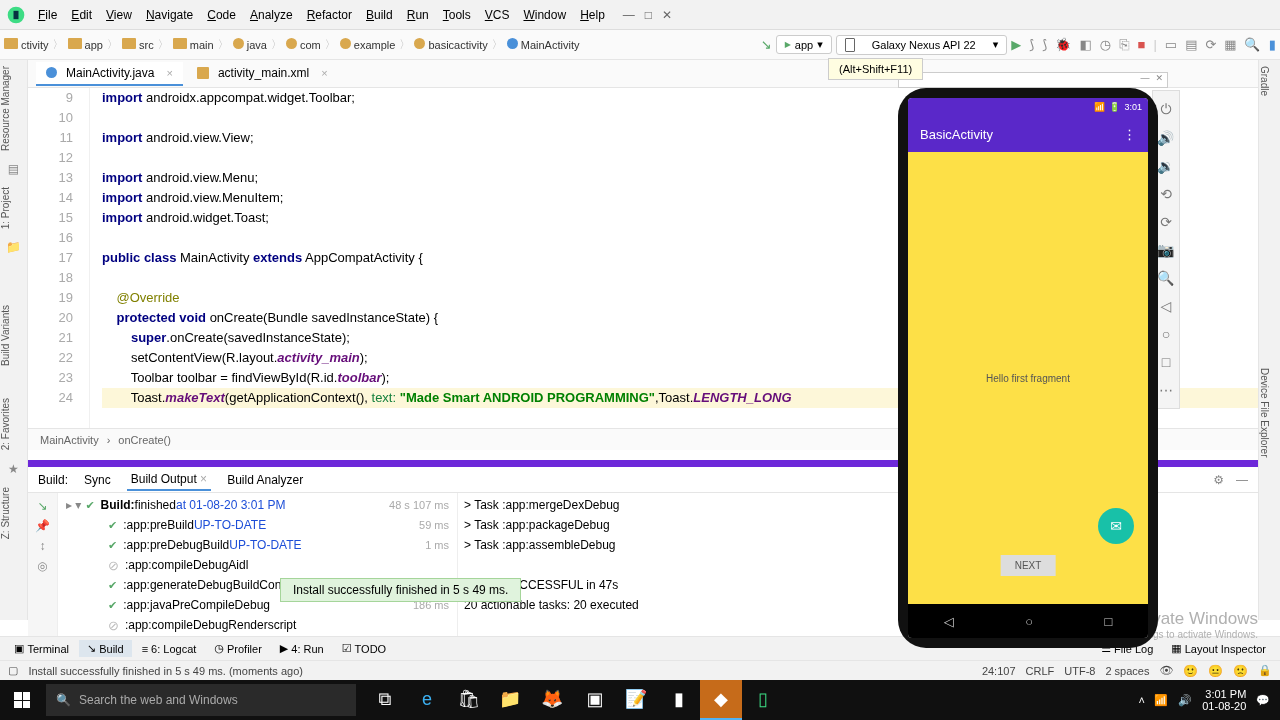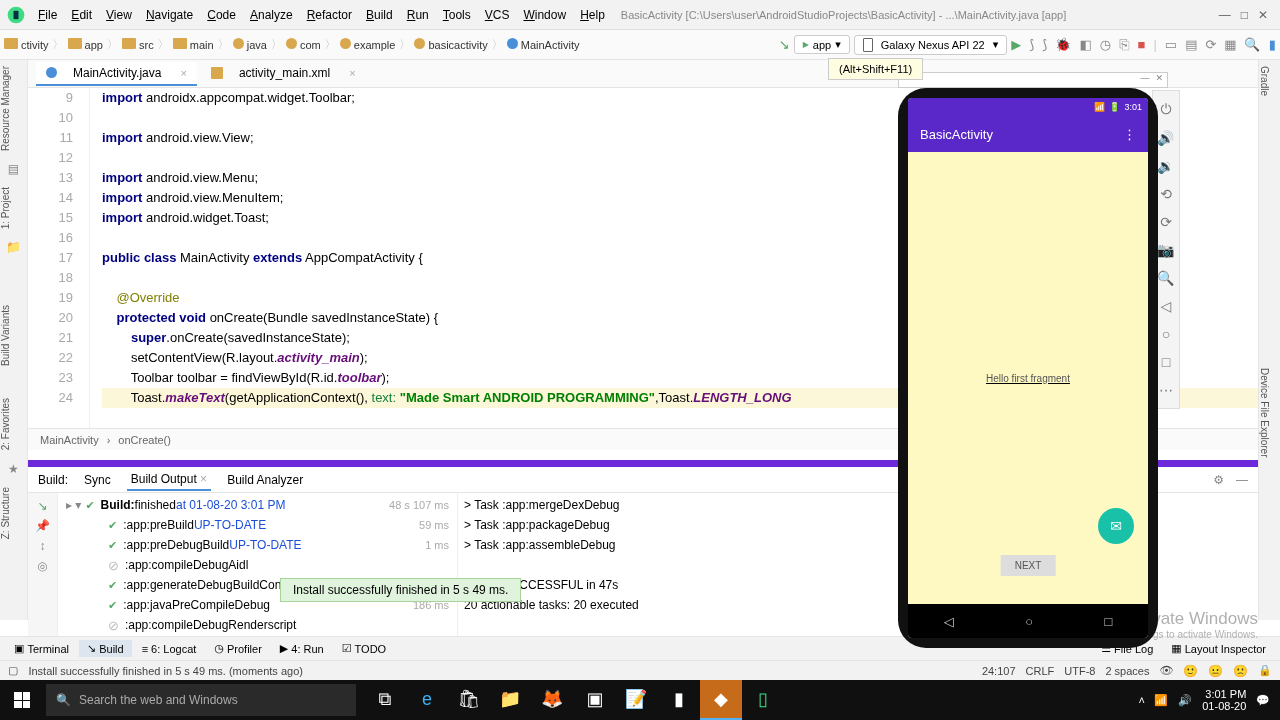--- a/index.html
+++ b/index.html
@@ -17,38 +17,38 @@
 
 .toolbar-row { height: 30px; display: flex; align-items: center; background: #fafafa; border-bottom: 1px solid #e5e5e5; padding: 0 4px; gap: 4px; font-size: 11px; position: relative; }
 .crumb { display: flex; align-items: center; gap: 2px; color: #333; }
 .crumb .sep { color: #bbb; margin: 0 2px; }
 .crumb .folder-icon { width: 14px; height: 11px; background: #d9a84e; border-radius: 1px; display: inline-block; }
 .crumb .pkg-icon { width: 11px; height: 11px; border-radius: 50%; background: #d9a84e; display: inline-block; }
 .crumb .cls-icon { width: 11px; height: 11px; border-radius: 50%; background: #4a90d9; display: inline-block; }
 .toolbar-row .spacer { flex: 1; }
 .toolbar-row .run-config { padding: 2px 8px; border: 1px solid #ccc; border-radius: 3px; display: flex; align-items: center; gap: 4px; background: #fff; }
 .toolbar-row .run-config .tri { color: #59a869; font-size: 8px; }
-.toolbar-row .device-sel { padding: 2px 8px; border: 1px solid #ccc; border-radius: 3px; background: #fff; display:flex; align-items:center; gap:8px;}
+.toolbar-row .device-sel { padding: 2px 8px; border: 1px solid #ccc; border-radius: 3px; background: #fff; display:flex; align-items:center; gap:17px;}
 .toolbar-row .device-sel .dev-icon { width:10px; height:14px; border:1px solid #666; border-radius:1px;}
 .toolbar-row .tool-icons { display: flex; gap: 8px; align-items: center; color: #888; }
 .toolbar-row .tool-icons span { font-size: 13px; }
 .ti-green { color:#59a869; } .ti-red { color:#d9534f; }
 .hint-tip { position: absolute; top: 28px; left: 828px; background: #fffde1; border: 1px solid #ccc; padding: 4px 10px; font-size: 11px; z-index: 50; }
 
 
 .left-strip { position: absolute; left: 0; top: 60px; width: 28px; bottom: 60px; background: #f2f2f2; border-right: 1px solid #e5e5e5; }
 .left-strip .v-label { writing-mode: vertical-rl; transform: rotate(180deg); font-size: 10px; color: #555; padding: 6px 0; text-align: center; }
 .left-strip .ico { display:block; text-align:center; font-size:12px; padding: 5px 0; color:#888;}
 .right-strip { position: absolute; right: 0; top: 60px; width: 22px; bottom: 60px; background: #f2f2f2; border-left:1px solid #e5e5e5; }
 .right-strip .v-label { writing-mode: vertical-rl; font-size: 10px; color: #555; padding: 6px 0; text-align:center; }
 
 
 .editor-area { position: absolute; left: 28px; right: 22px; top: 60px; bottom: 230px; display: flex; flex-direction: column; }
 .file-tabs { height: 28px; display: flex; align-items: center; border-bottom: 1px solid #e5e5e5; padding-left: 8px; gap: 4px; background: #fafafa; }
-.file-tab { padding: 4px 10px; display: flex; align-items: center; gap: 16px; border-bottom: 2px solid transparent; font-size: 12px; }
+.file-tab { padding: 4px 10px; display: flex; align-items: center; gap: 9px; border-bottom: 2px solid transparent; font-size: 12px; }
 .file-tab.active { background: #fff; border-bottom-color: #4a90d9; }
 .file-tab .cls-icon { width: 11px; height: 11px; border-radius: 50%; background: #4a90d9;}
 .file-tab .xml-icon { width: 12px; height: 12px; background: #d9a84e; border-radius:1px;}
 .file-tab .close { color: #aaa; font-size: 11px; margin-left: 3px; }
 .editor-body { flex: 1; display: flex; overflow: hidden; font-family: "Consolas", monospace; font-size: 13px; }
 .gutter { width: 62px; background: #fff; text-align: right; color: #aaa; padding: 0 16px 0 0; user-select: none; border-right: 1px solid #f0f0f0; position: relative;}
 .gutter .ln { height: 20px; line-height: 20px; }
 .code { flex: 1; padding-left: 12px; white-space: pre; overflow: hidden; }
 .code .line { height: 20px; line-height: 20px; }
 .code .line.hl { background: #fdf7d9; }
@@ -88,21 +88,21 @@
 .status-bar .emoji { font-size: 12px; }
 
 
 .emulator { position: absolute; right: 112px; top: 72px; width: 270px; height: 580px; z-index: 30; }
 .emu-titlebar { height: 16px; background: #fff; border: 1px solid #ccc; display:flex; justify-content:flex-end; gap:6px; padding:0 4px; font-size:9px; color:#888;}
 .emu-frame { position: absolute; top: 16px; left: 0; width: 260px; height: 560px; background: #111; border-radius: 28px; padding: 10px; }
 .emu-screen { width: 100%; height: 100%; background: #eee; border-radius: 4px; display: flex; flex-direction: column; overflow: hidden; }
 .emu-status { height: 18px; background: #5a28c9; color: #fff; display: flex; justify-content: flex-end; align-items: center; padding: 0 6px; font-size: 9px; gap: 4px; }
 .emu-appbar { height: 36px; background: #5a28c9; color: #fff; display: flex; align-items: center; padding: 0 12px; font-size: 13px; font-weight: 500; }
 .emu-appbar .more { margin-left: auto; }
-.emu-content { flex: 1; background: #fef9c3; position: relative; display:flex; align-items:center; justify-content:center;text-decoration:underline; }
+.emu-content { flex: 1; background: #fde047; position: relative; display:flex; align-items:center; justify-content:center; }
 .emu-content .hello { font-size: 10px; color: #555; }
 .emu-next { position: absolute; bottom: 28px; left: 50%; transform: translateX(-50%); background: #ddd; padding: 5px 14px; font-size: 10px; color: #555; font-weight:500;}
 .emu-fab { position: absolute; bottom: 60px; right: 14px; width: 36px; height: 36px; border-radius: 50%; background: #18c1a8; color: #fff; display: flex; align-items: center; justify-content: center; font-size: 14px; }
 .emu-nav { height: 34px; background: #000; display: flex; align-items: center; justify-content: space-around; color: #ccc; font-size: 13px; }
 .emu-side { position: absolute; right: 100px; top: 90px; width: 28px; background: #f4f4f4; border: 1px solid #ddd; display: flex; flex-direction: column; align-items: center; gap: 12px; padding: 10px 0; z-index: 29; color: #777;}
 .emu-side span { font-size: 14px; }
 
 
 .activate { position: absolute; right: 22px; bottom: 40px; text-align: right; color: #b0b0b0; z-index: 2; }
 .activate .t { font-size: 17px; } .activate .s { font-size: 10px; }
@@ -143,21 +143,20 @@
         <span><u>C</u>ode</span>
         <span><u>A</u>nalyze</span>
         <span><u>R</u>efactor</span>
         <span><u>B</u>uild</span>
         <span><u>R</u>un</span>
         <span><u>T</u>ools</span>
         <span><u>V</u>CS</span>
         <span><u>W</u>indow</span>
         <span><u>H</u>elp</span>
       </div>
-    <div class="title-path">BasicActivity [C:\Users\user\AndroidStudioProjects\BasicActivity] - ...\MainActivity.java [app]</div>
     <div class="win-controls">
       <span>—</span>
       <span>□</span>
       <span>✕</span>
     </div>
   </div>
 
   <div class="toolbar-row">
     <div class="crumb" id="breadcrumb">
         <span><span class="folder-icon"></span> ctivity</span>

